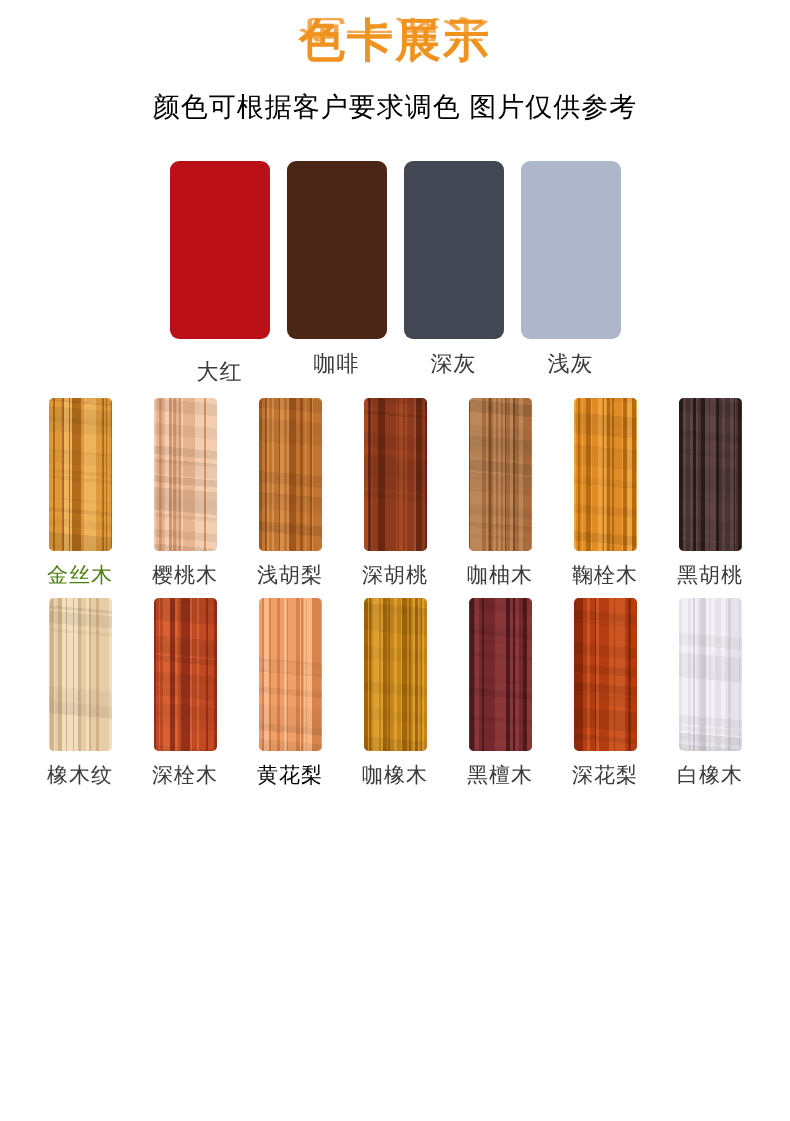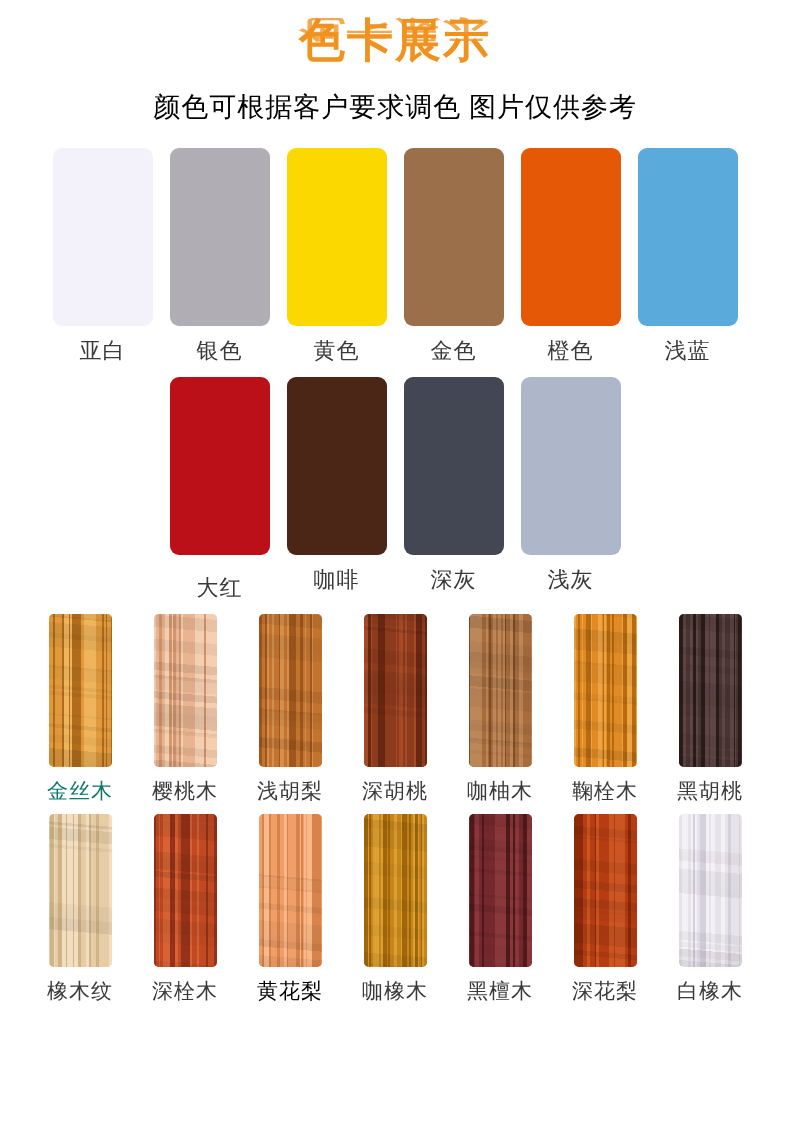--- a/index.html
+++ b/index.html
@@ -111,50 +111,24 @@
   .row-gap-wood { height: 10px; }
 </style>
 </head>
 <body>
 
 <div class="header">
   <div class="title-wrap">
     <div class="title-reflection" style="color: rgb(240, 146, 30);">色卡展示</div>
     <div class="title" style="color: rgb(240, 146, 30);">色卡展示</div>
   </div>
-  <div class="subtitle" style="color: rgb(0, 0, 0); font-family: Liberation Serif, serif;">颜色可根据客户要求调色  图片仅供参考</div>
+  <div class="subtitle" style="color: rgb(0, 0, 0);">颜色可根据客户要求调色  图片仅供参考</div>
 </div>
 
 <div class="rows" id="rows-container">
-    <div class="swatch-row solid-row">
-      <div class="swatch-cell">
-        <div class="chip" style="background: rgb(243, 242, 250);"></div>
-        <div class="label" style="color: rgb(58, 58, 58);">亚白</div>
-      </div>
-      <div class="swatch-cell">
-        <div class="chip" style="background: rgb(176, 174, 180);"></div>
-        <div class="label" style="color: rgb(58, 58, 58);">银色</div>
-      </div>
-      <div class="swatch-cell">
-        <div class="chip" style="background: rgb(251, 217, 0);"></div>
-        <div class="label" style="color: rgb(58, 58, 58);">黄色</div>
-      </div>
-      <div class="swatch-cell">
-        <div class="chip" style="background: rgb(155, 111, 74);"></div>
-        <div class="label" style="color: rgb(58, 58, 58);">金色</div>
-      </div>
-      <div class="swatch-cell">
-        <div class="chip" style="background: rgb(229, 88, 6);"></div>
-        <div class="label" style="color: rgb(58, 58, 58);">橙色</div>
-      </div>
-      <div class="swatch-cell">
-        <div class="chip" style="background: rgb(90, 171, 220);"></div>
-        <div class="label" style="color: rgb(58, 58, 58);">浅蓝</div>
-      </div>
-    </div>
     <div class="row-gap-solid"></div>
     <div class="swatch-row solid-row">
       <div class="swatch-cell">
         <div class="chip" style="background: rgb(188, 16, 25);"></div>
         <div class="label" style="color: rgb(58, 58, 58); margin-top: 20px;">大红</div>
       </div>
       <div class="swatch-cell">
         <div class="chip" style="background: rgb(75, 38, 23);"></div>
         <div class="label" style="color: rgb(58, 58, 58);">咖啡</div>
       </div>
@@ -167,21 +141,21 @@
         <div class="label" style="color: rgb(58, 58, 58);">浅灰</div>
       </div>
     </div>
     <div class="row-gap-solid"></div>
     <div class="swatch-row wood-row">
       <div class="swatch-cell">
         <div class="chip" style="background: rgb(224, 154, 60);">
           <div class="grain" style="background-image: linear-gradient(90deg, rgb(224, 154, 60) 0%, rgb(224, 154, 60) 6.55%, rgb(168, 100, 22) 6.55%, rgb(168, 100, 22) 9.22%, rgb(224, 154, 60) 9.22%, rgb(224, 154, 60) 15.84%, rgb(224, 154, 60) 15.84%, rgb(224, 154, 60) 18.85%, rgb(224, 154, 60) 18.85%, rgb(224, 154, 60) 20.37%, rgb(168, 100, 22) 20.37%, rgb(168, 100, 22) 23.46%, rgb(242, 184, 97) 23.46%, rgb(242, 184, 97) 26.22%, rgb(242, 184, 97) 26.22%, rgb(242, 184, 97) 31.01%, rgb(168, 100, 22) 31.01%, rgb(168, 100, 22) 32.88%, rgb(242, 184, 97) 32.88%, rgb(242, 184, 97) 36.07%, rgb(168, 100, 22) 36.07%, rgb(168, 100, 22) 41.5%, rgb(168, 100, 22) 41.5%, rgb(168, 100, 22) 45.23%, rgb(168, 100, 22) 45.23%, rgb(168, 100, 22) 50.36%, rgb(224, 154, 60) 50.36%, rgb(224, 154, 60) 56.17%, rgb(242, 184, 97) 56.17%, rgb(242, 184, 97) 62.75%, rgb(242, 184, 97) 62.75%, rgb(242, 184, 97) 64.58%, rgb(242, 184, 97) 64.58%, rgb(242, 184, 97) 65.96%, rgb(242, 184, 97) 65.96%, rgb(242, 184, 97) 68.75%, rgb(242, 184, 97) 68.75%, rgb(242, 184, 97) 74.97%, rgb(224, 154, 60) 74.97%, rgb(224, 154, 60) 81.35%, rgb(224, 154, 60) 81.35%, rgb(224, 154, 60) 84.7%, rgb(168, 100, 22) 84.7%, rgb(168, 100, 22) 86.67%, rgb(224, 154, 60) 86.67%, rgb(224, 154, 60) 88.18%, rgb(224, 154, 60) 88.18%, rgb(224, 154, 60) 90.19%, rgb(168, 100, 22) 90.19%, rgb(168, 100, 22) 91.67%, rgb(224, 154, 60) 91.67%, rgb(224, 154, 60) 98.22%, rgb(168, 100, 22) 98.22%, rgb(168, 100, 22) 99.79%, rgb(168, 100, 22) 99.79%, rgb(168, 100, 22) 100%); opacity: 0.85;"></div>
           <div class="grain" style="background-image: linear-gradient(5deg, rgba(0, 0, 0, 0) 0%, rgba(0, 0, 0, 0) 1.25%, rgba(0, 0, 0, 0.176) 1.25%, rgba(0, 0, 0, 0.176) 6.48%, rgba(0, 0, 0, 0.16) 6.48%, rgba(0, 0, 0, 0.16) 11.93%, rgba(0, 0, 0, 0) 11.93%, rgba(0, 0, 0, 0) 14.01%, rgba(0, 0, 0, 0) 14.01%, rgba(0, 0, 0, 0) 15.86%, rgba(0, 0, 0, 0.067) 15.86%, rgba(0, 0, 0, 0.067) 16.9%, rgba(0, 0, 0, 0.06) 16.9%, rgba(0, 0, 0, 0.06) 20.99%, rgba(0, 0, 0, 0) 20.99%, rgba(0, 0, 0, 0) 25.24%, rgba(0, 0, 0, 0.12) 25.24%, rgba(0, 0, 0, 0.12) 27.68%, rgba(0, 0, 0, 0) 27.68%, rgba(0, 0, 0, 0) 32.96%, rgba(0, 0, 0, 0.07) 32.96%, rgba(0, 0, 0, 0.07) 34.09%, rgba(0, 0, 0, 0) 34.09%, rgba(0, 0, 0, 0) 40.01%, rgba(0, 0, 0, 0) 40.01%, rgba(0, 0, 0, 0) 45.79%, rgba(0, 0, 0, 0.08) 45.79%, rgba(0, 0, 0, 0.08) 48.19%, rgba(0, 0, 0, 0) 48.19%, rgba(0, 0, 0, 0) 49.75%, rgba(0, 0, 0, 0.08) 49.75%, rgba(0, 0, 0, 0.08) 52.05%, rgba(0, 0, 0, 0) 52.05%, rgba(0, 0, 0, 0) 54.49%, rgba(0, 0, 0, 0) 54.49%, rgba(0, 0, 0, 0) 55.83%, rgba(0, 0, 0, 0.055) 55.83%, rgba(0, 0, 0, 0.055) 62.94%, rgba(0, 0, 0, 0.1) 62.94%, rgba(0, 0, 0, 0.1) 64.42%, rgba(0, 0, 0, 0) 64.42%, rgba(0, 0, 0, 0) 69.22%, rgba(0, 0, 0, 0) 69.22%, rgba(0, 0, 0, 0) 75.99%, rgba(0, 0, 0, 0.082) 75.99%, rgba(0, 0, 0, 0.082) 81.9%, rgba(0, 0, 0, 0.165) 81.9%, rgba(0, 0, 0, 0.165) 85.07%, rgba(0, 0, 0, 0.1) 85.07%, rgba(0, 0, 0, 0.1) 91.49%, rgba(0, 0, 0, 0) 91.49%, rgba(0, 0, 0, 0) 94.9%, rgba(0, 0, 0, 0.173) 94.9%, rgba(0, 0, 0, 0.173) 95.87%, rgba(0, 0, 0, 0.082) 95.87%, rgba(0, 0, 0, 0.082) 98.86%, rgba(0, 0, 0, 0) 98.86%, rgba(0, 0, 0, 0) 100%); mix-blend-mode: multiply; opacity: 0.55;"></div>
         </div>
-        <div class="label" style="color: #0f766e;">金丝木</div>
+        <div class="label" style="color: #4d7c0f;">金丝木</div>
       </div>
       <div class="swatch-cell">
         <div class="chip" style="background: rgb(233, 180, 144);">
           <div class="grain" style="background-image: linear-gradient(90deg, rgb(247, 211, 182) 0%, rgb(247, 211, 182) 2.65%, rgb(233, 180, 144) 2.65%, rgb(233, 180, 144) 5.41%, rgb(233, 180, 144) 5.41%, rgb(233, 180, 144) 7.89%, rgb(206, 145, 104) 7.89%, rgb(206, 145, 104) 12.59%, rgb(233, 180, 144) 12.59%, rgb(233, 180, 144) 17.94%, rgb(247, 211, 182) 17.94%, rgb(247, 211, 182) 24.33%, rgb(206, 145, 104) 24.33%, rgb(206, 145, 104) 27.92%, rgb(247, 211, 182) 27.92%, rgb(247, 211, 182) 30.85%, rgb(206, 145, 104) 30.85%, rgb(206, 145, 104) 35.21%, rgb(233, 180, 144) 35.21%, rgb(233, 180, 144) 40.42%, rgb(206, 145, 104) 40.42%, rgb(206, 145, 104) 43.63%, rgb(247, 211, 182) 43.63%, rgb(247, 211, 182) 45.62%, rgb(233, 180, 144) 45.62%, rgb(233, 180, 144) 49.87%, rgb(233, 180, 144) 49.87%, rgb(233, 180, 144) 53.42%, rgb(233, 180, 144) 53.42%, rgb(233, 180, 144) 58.61%, rgb(233, 180, 144) 58.61%, rgb(233, 180, 144) 65.04%, rgb(247, 211, 182) 65.04%, rgb(247, 211, 182) 68.61%, rgb(247, 211, 182) 68.61%, rgb(247, 211, 182) 73.31%, rgb(247, 211, 182) 73.31%, rgb(247, 211, 182) 78.97%, rgb(206, 145, 104) 78.97%, rgb(206, 145, 104) 82.56%, rgb(247, 211, 182) 82.56%, rgb(247, 211, 182) 89.03%, rgb(247, 211, 182) 89.03%, rgb(247, 211, 182) 94.73%, rgb(247, 211, 182) 94.73%, rgb(247, 211, 182) 100%); opacity: 0.85;"></div>
           <div class="grain" style="background-image: linear-gradient(5deg, rgba(0, 0, 0, 0.15) 0%, rgba(0, 0, 0, 0.15) 4.74%, rgba(0, 0, 0, 0) 4.74%, rgba(0, 0, 0, 0) 9.03%, rgba(0, 0, 0, 0.11) 9.03%, rgba(0, 0, 0, 0.11) 14.01%, rgba(0, 0, 0, 0) 14.01%, rgba(0, 0, 0, 0) 15.21%, rgba(0, 0, 0, 0) 15.21%, rgba(0, 0, 0, 0) 21.61%, rgba(0, 0, 0, 0.075) 21.61%, rgba(0, 0, 0, 0.075) 22.95%, rgba(0, 0, 0, 0.114) 22.95%, rgba(0, 0, 0, 0.114) 24.1%, rgba(0, 0, 0, 0) 24.1%, rgba(0, 0, 0, 0) 26.16%, rgba(0, 0, 0, 0.157) 26.16%, rgba(0, 0, 0, 0.157) 29.75%, rgba(0, 0, 0, 0.176) 29.75%, rgba(0, 0, 0, 0.176) 34.93%, rgba(0, 0, 0, 0.13) 34.93%, rgba(0, 0, 0, 0.13) 37.43%, rgba(0, 0, 0, 0.133) 37.43%, rgba(0, 0, 0, 0.133) 39.39%, rgba(0, 0, 0, 0.133) 39.39%, rgba(0, 0, 0, 0.133) 40.33%, rgba(0, 0, 0, 0) 40.33%, rgba(0, 0, 0, 0) 42.61%, rgba(0, 0, 0, 0) 42.61%, rgba(0, 0, 0, 0) 43.46%, rgba(0, 0, 0, 0.157) 43.46%, rgba(0, 0, 0, 0.157) 47.83%, rgba(0, 0, 0, 0) 47.83%, rgba(0, 0, 0, 0) 49.14%, rgba(0, 0, 0, 0.063) 49.14%, rgba(0, 0, 0, 0.063) 56.13%, rgba(0, 0, 0, 0.157) 56.13%, rgba(0, 0, 0, 0.157) 58.32%, rgba(0, 0, 0, 0) 58.32%, rgba(0, 0, 0, 0) 61.24%, rgba(0, 0, 0, 0.14) 61.24%, rgba(0, 0, 0, 0.14) 66.48%, rgba(0, 0, 0, 0) 66.48%, rgba(0, 0, 0, 0) 73.59%, rgba(0, 0, 0, 0.082) 73.59%, rgba(0, 0, 0, 0.082) 80.99%, rgba(0, 0, 0, 0) 80.99%, rgba(0, 0, 0, 0) 85.31%, rgba(0, 0, 0, 0) 85.31%, rgba(0, 0, 0, 0) 88.48%, rgba(0, 0, 0, 0.106) 88.48%, rgba(0, 0, 0, 0.106) 96.26%, rgba(0, 0, 0, 0) 96.26%, rgba(0, 0, 0, 0) 99.25%, rgba(0, 0, 0, 0) 99.25%, rgba(0, 0, 0, 0) 100%); mix-blend-mode: multiply; opacity: 0.55;"></div>
         </div>
         <div class="label" style="color: rgb(58, 58, 58);">樱桃木</div>
       </div>
       <div class="swatch-cell">
         <div class="chip" style="background: rgb(195, 116, 47);">

